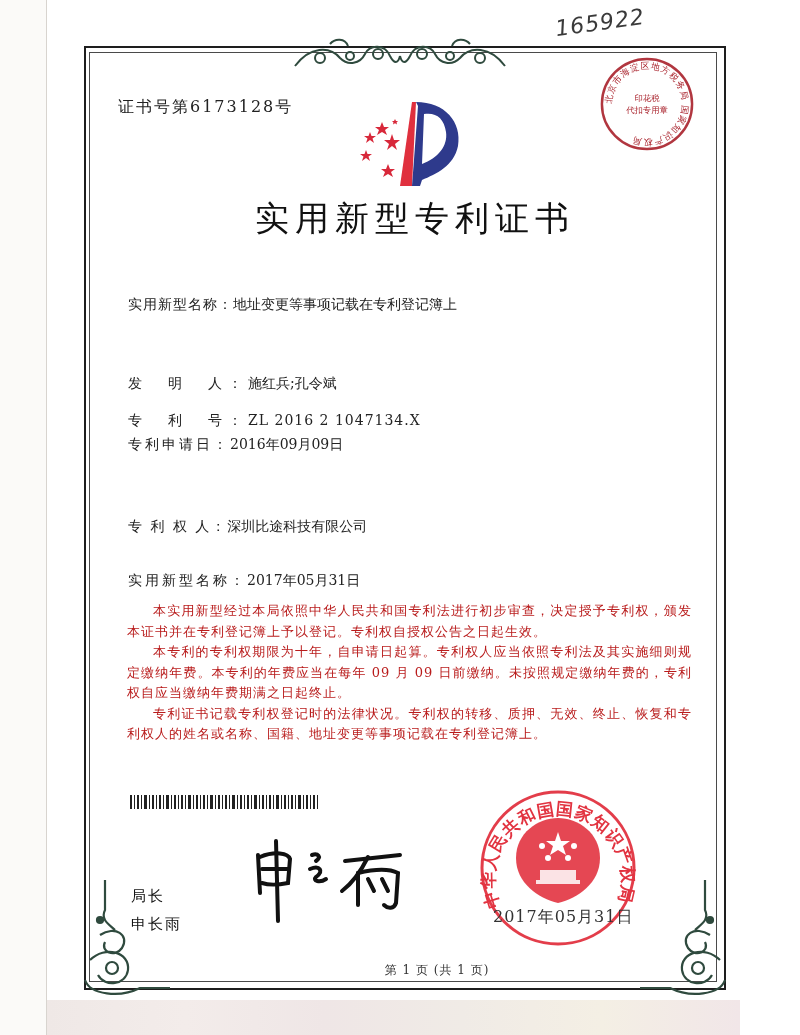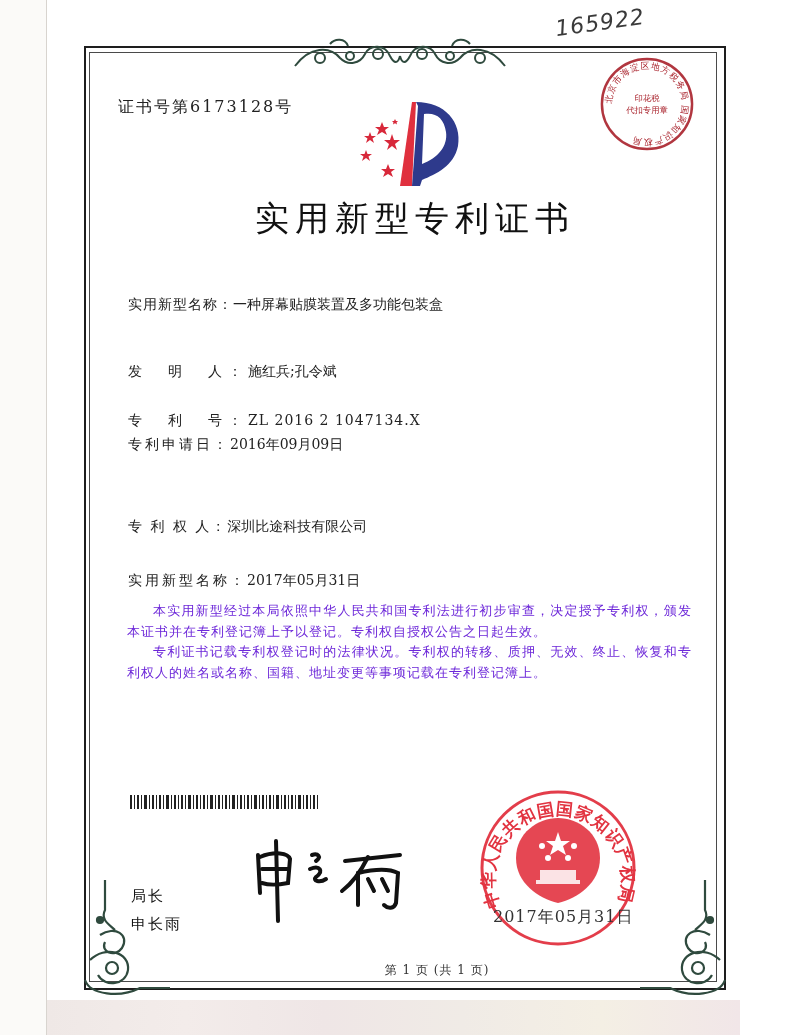--- a/index.html
+++ b/index.html
@@ -46,21 +46,21 @@
     font-family: "DejaVu Sans", sans-serif; font-size: 34px; letter-spacing: 6px;
     color: #111; padding-left: 30px;
   }
   .field {
     position: absolute; left: 128px; font-size: 14px; color: #222;
     white-space: nowrap;
   }
   .field .label { display: inline-block; letter-spacing: 1px; }
   .para {
     position: absolute; left: 127px; width: 565px; font-size: 13px; line-height: 20.5px;
-    color: #6d28d9; text-align: justify; letter-spacing: 1px;
+    color: #b91c1c; text-align: justify; letter-spacing: 1px;
   }
   .para p { margin: 0 0 0 0; text-indent: 2em; }
   .barcode { position: absolute; left: 130px; top: 795px; width: 188px; height: 14px; }
   .director-title, .director-name {
     position: absolute; left: 131px; font-family: "DejaVu Sans", sans-serif;
     font-size: 15px; color: #111; letter-spacing: 2px; margin-top: 32px;
   }
   .signature { position: absolute; left: 250px; top: 833px; width: 160px; height: 90px; }
   .stamp-main { position: absolute; left: 478px; top: 788px; width: 160px; height: 160px; }
   .stamp-date {
@@ -144,40 +144,41 @@
   <text font-size="9" fill="#a8202a" font-family="DejaVu Sans, sans-serif" letter-spacing="1">
     <textPath href="#ringTop">北京市海淀区地方税务局 国家知识产权局</textPath>
   </text>
   <text x="50" y="47" text-anchor="middle" font-size="8.5" fill="#a8202a" font-family="DejaVu Sans, sans-serif">印花税</text>
   <text x="50" y="59" text-anchor="middle" font-size="8.5" fill="#a8202a" font-family="DejaVu Sans, sans-serif">代扣专用章</text>
 </svg>
 
 <div class="title">实用新型专利证书</div>
 
 <div class="field" style="top:296px">
-  <span class="label">实用新型名称：</span><span>一种屏幕贴膜装置及多功能包装盒</span>
-</div>
-<div class="field" style="top:363px">
+  <span class="label">实用新型名称：</span><span>地址变更等事项记载在专利登记簿上</span>
+</div>
+<div class="field" style="top:375px">
   <span class="label" style="letter-spacing:6px">发　明　人：</span><span>施红兵;孔令斌</span>
 </div>
 <div class="field" style="top:412px">
   <span class="label" style="letter-spacing:6px">专　利　号：</span><span style="letter-spacing:1px">ZL 2016 2 1047134.X</span>
 </div>
 <div class="field" style="top:436px">
   <span class="label" style="letter-spacing:3px">专利申请日：</span><span>2016年09月09日</span>
 </div>
 <div class="field" style="top:518px">
   <span class="label" style="letter-spacing:2px">专 利 权 人：</span><span>深圳比途科技有限公司</span>
 </div>
 <div class="field" style="top:572px">
   <span class="label" style="letter-spacing:3px">实用新型名称：</span><span>2017年05月31日</span>
 </div>
 
 <div class="para" style="top:601px">
   <p>本实用新型经过本局依照中华人民共和国专利法进行初步审查，决定授予专利权，颁发本证书并在专利登记簿上予以登记。专利权自授权公告之日起生效。</p>
+  <p>本专利的专利权期限为十年，自申请日起算。专利权人应当依照专利法及其实施细则规定缴纳年费。本专利的年费应当在每年 09 月 09 日前缴纳。未按照规定缴纳年费的，专利权自应当缴纳年费期满之日起终止。</p>
   <p>专利证书记载专利权登记时的法律状况。专利权的转移、质押、无效、终止、恢复和专利权人的姓名或名称、国籍、地址变更等事项记载在专利登记簿上。</p>
 </div>
 
 <svg class="barcode" viewBox="0 0 188 14" preserveAspectRatio="none">
   <g fill="#222">
     <rect x="0" y="0" width="2" height="14"></rect>
       <rect x="4" y="0" width="1" height="14"></rect>
       <rect x="7" y="0" width="2" height="14"></rect>
     <rect x="11" y="0" width="1" height="14"></rect>
       <rect x="14" y="0" width="3" height="14"></rect>

